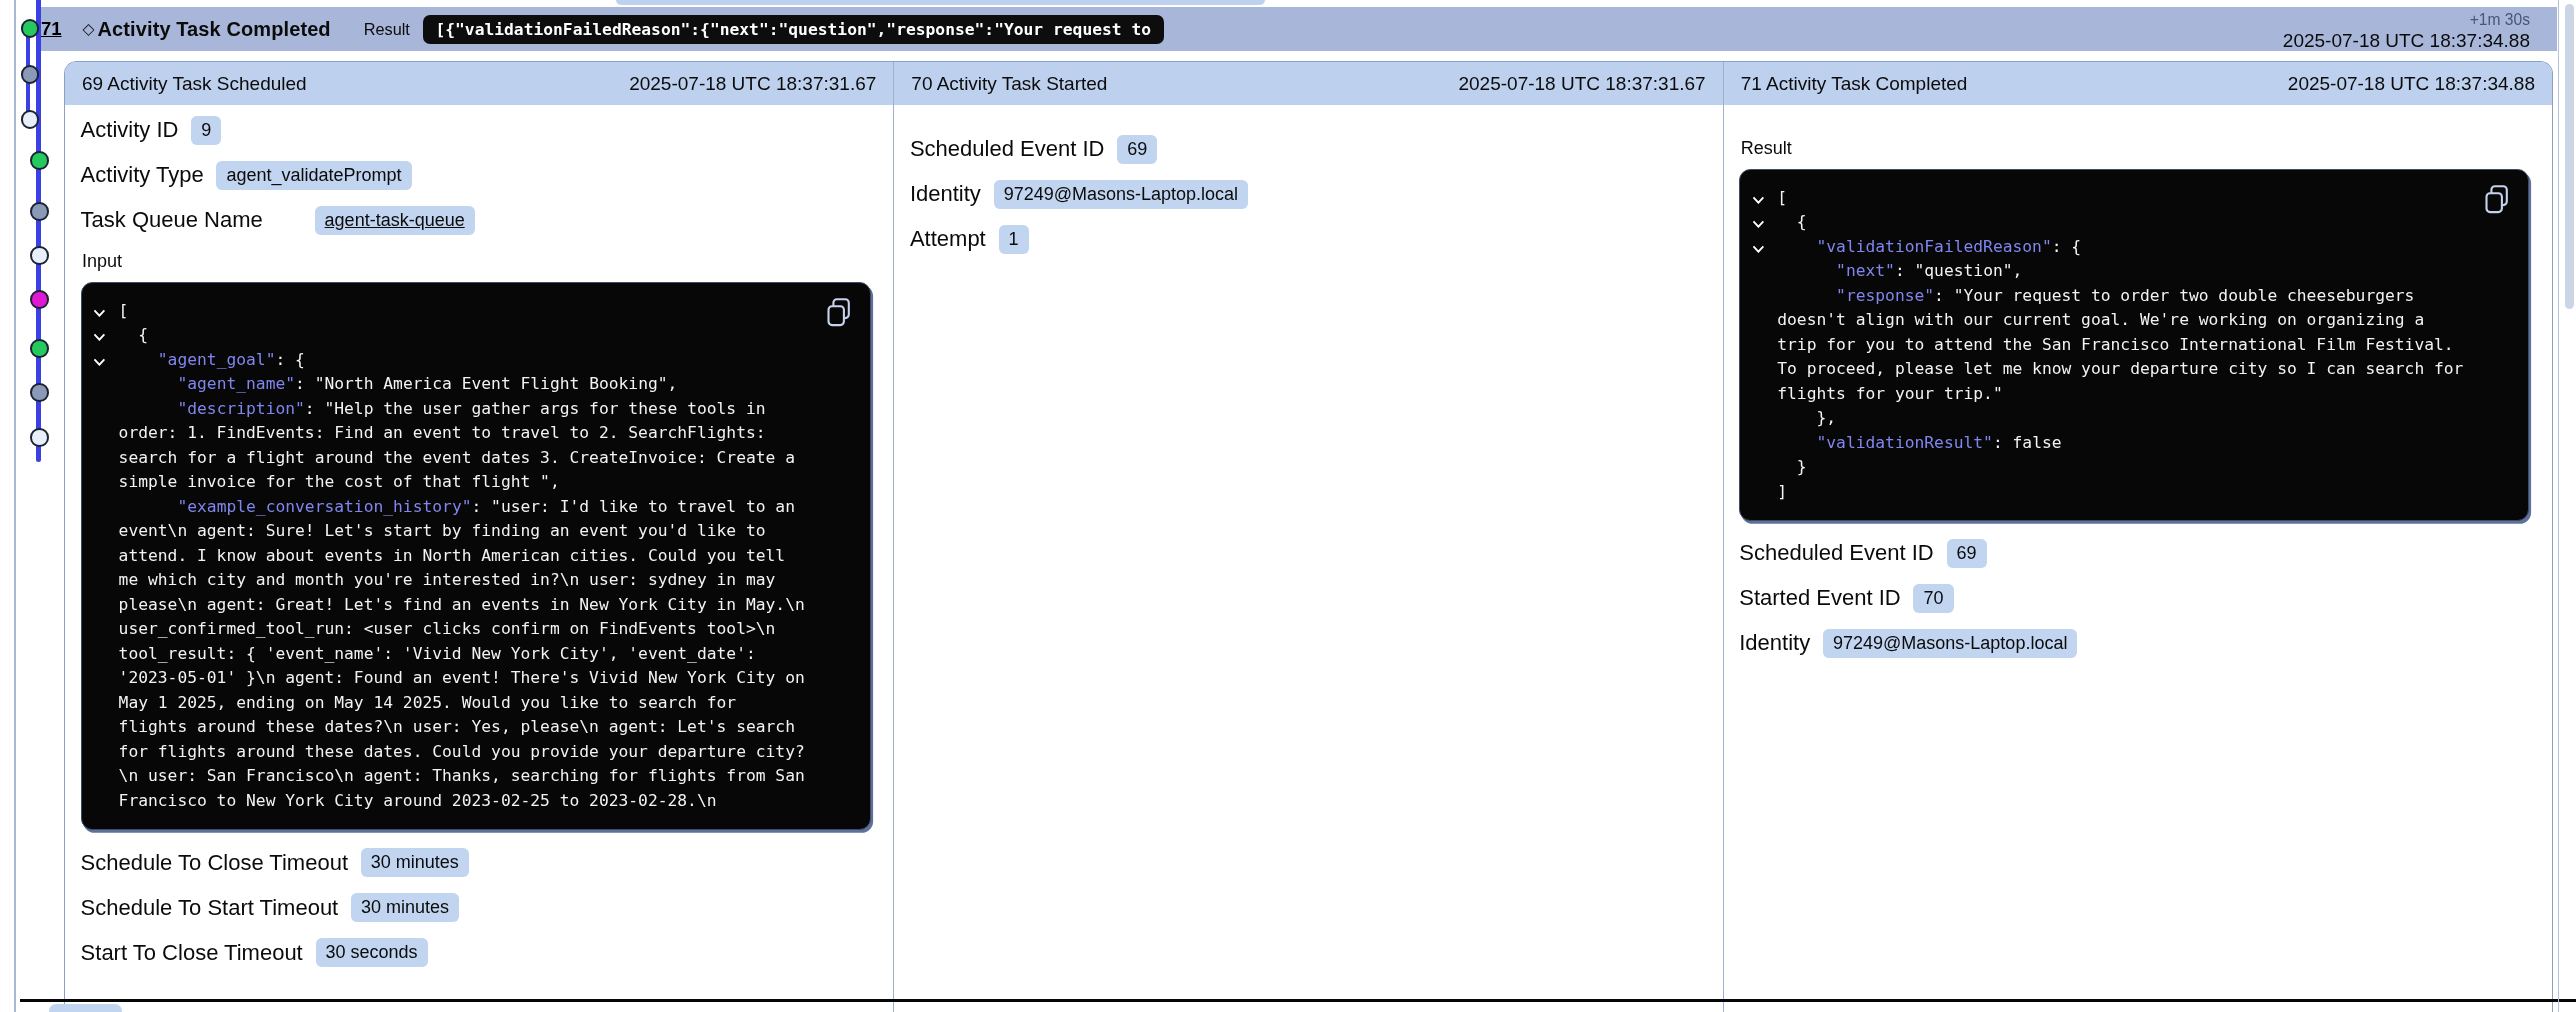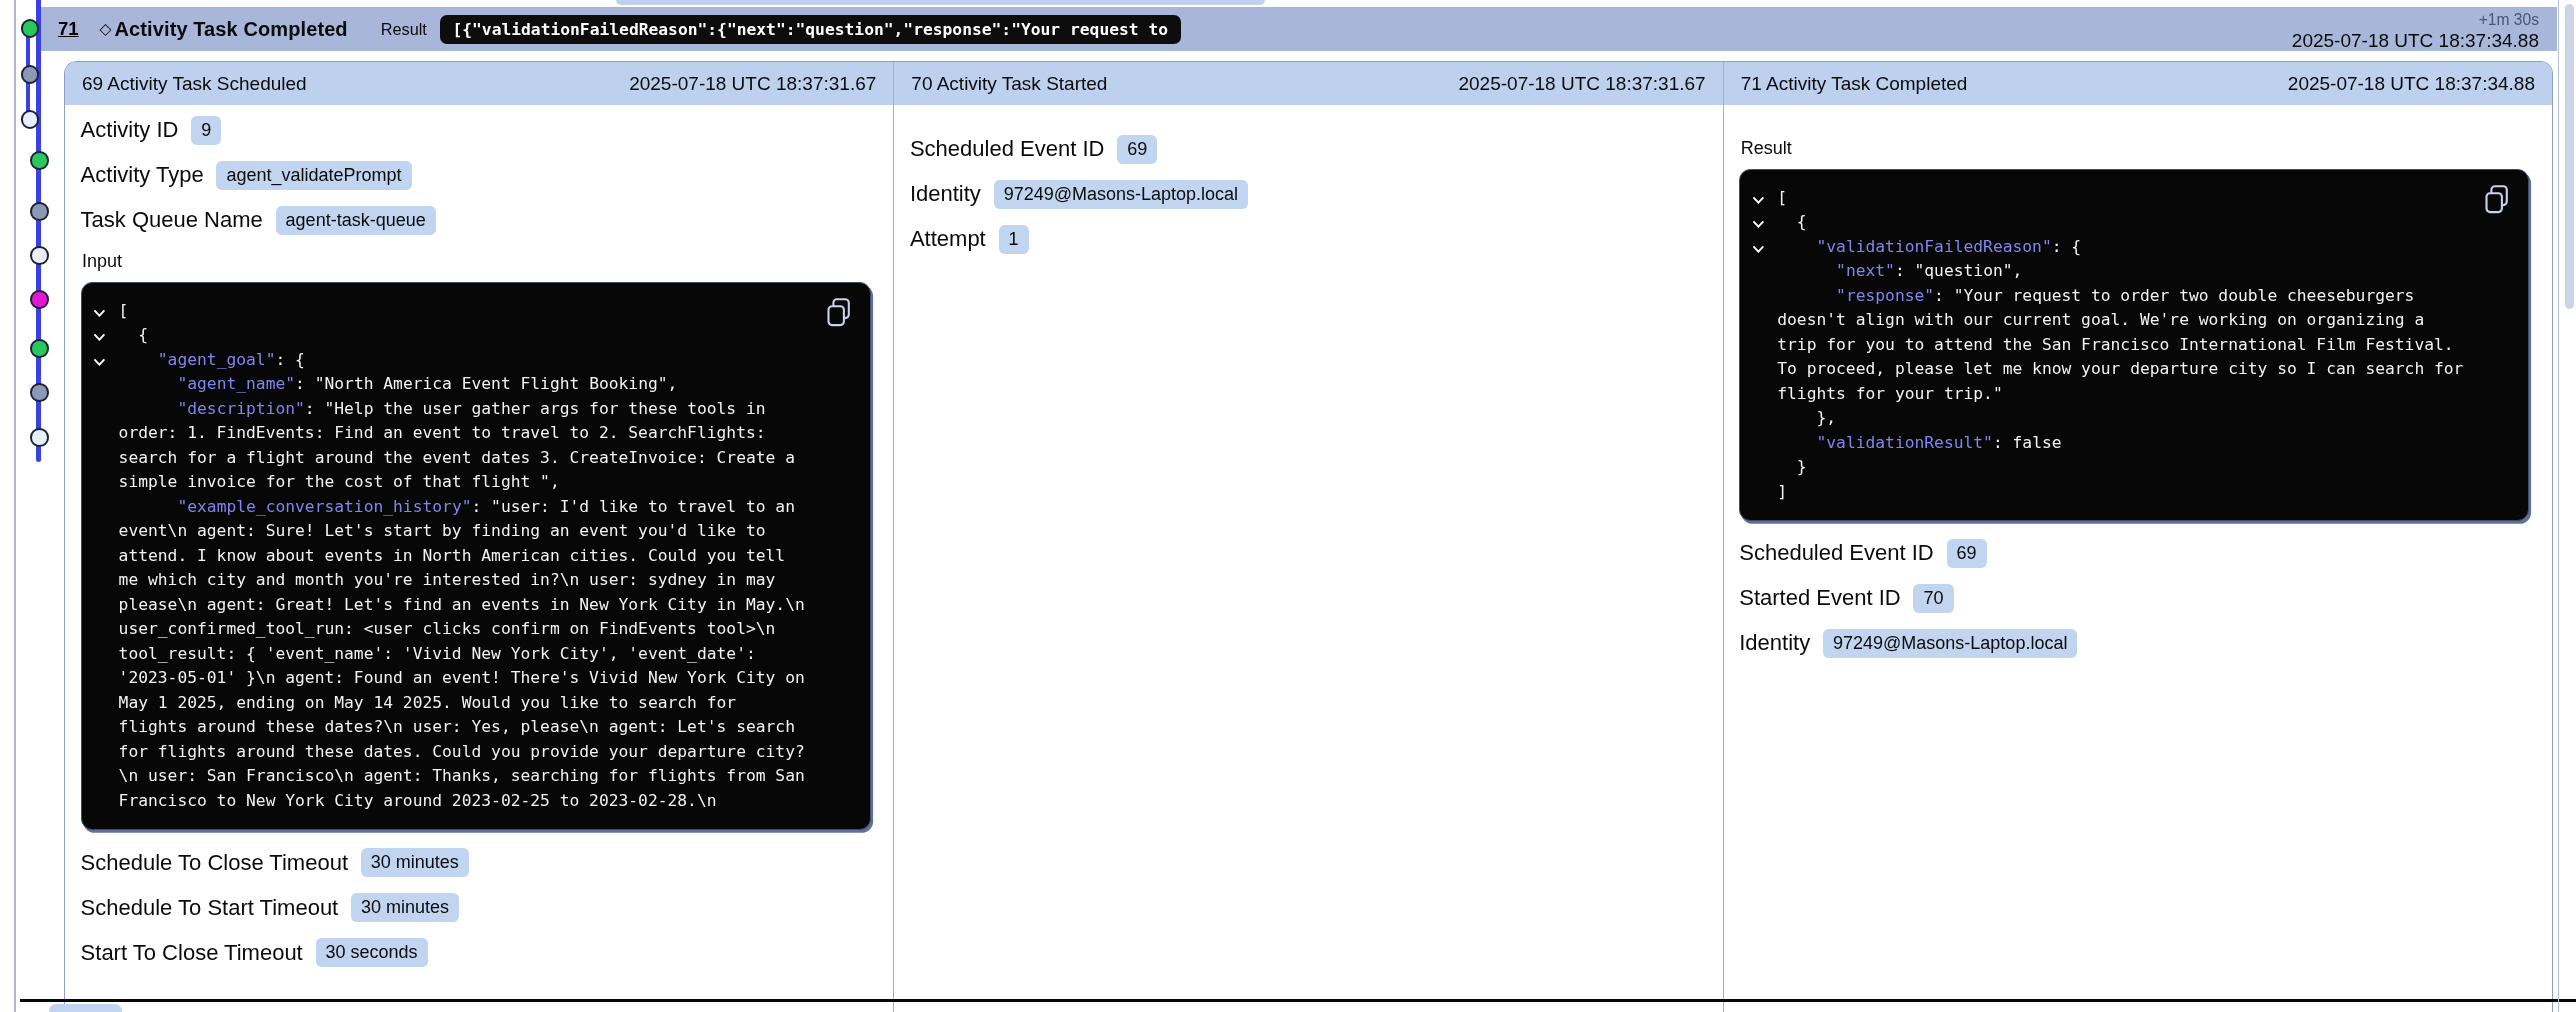--- a/index.html
+++ b/index.html
@@ -16,32 +16,32 @@
   .tl-stub{position:absolute;left:30px;top:118px;width:11.4px;height:3.6px;background:#3a40e3;}
   .dot{position:absolute;width:18.5px;height:18.5px;border-radius:50%;border:2.8px solid #1b2334;box-sizing:border-box;}
   .dot.green{background:#25c95d;}
   .dot.gray{background:#8a9ab6;}
   .dot.white{background:#e9eefb;}
   .dot.magenta{background:#df1ad2;}
   
   .top-sliver{position:absolute;left:616px;top:0;width:649px;height:5px;background:#bed2f0;border-radius:0 0 7px 7px;}
   .sel-row{
     position:absolute;left:41px;top:7px;width:2516px;height:44px;background:#a8b7d9;
-    display:flex;align-items:center;padding-left:17px;box-sizing:border-box;
+    display:flex;align-items:center;box-sizing:border-box;
   }
   .sel-id{font-size:18.5px;font-weight:700;text-decoration:underline;color:#000;}
   .sel-diamond{font-size:15.6px;margin-left:21px;color:#111;}
   .sel-title{font-size:20px;font-weight:700;margin-left:3px;letter-spacing:0.1px;}
   .sel-result-label{font-size:16.3px;margin-left:33px;}
   .sel-pill{
     margin-left:12.8px;background:#0d0d0d;color:#ffffff;border-radius:7px;
     font-family:"DejaVu Sans Mono",monospace;font-weight:700;font-size:16.3px;
     padding:5px 12.8px;white-space:nowrap;max-width:724px;overflow:hidden;
   }
-  .sel-right{position:absolute;right:18px;top:4.3px;text-align:right;line-height:1.1;}
+  .sel-right{position:absolute;right:27px;top:4.3px;text-align:right;line-height:1.1;}
   .sel-elapsed{font-size:15.6px;color:#46567d;}
   .sel-ts{font-size:19px;color:#0a0a0a;margin-top:2.1px;}
   
   .card{
     position:absolute;left:64px;top:61px;width:2489px;height:970px;background:#ffffff;
     border:1.4px solid #8ba0c6;border-bottom:none;border-radius:12.8px 12.8px 0 0;
     box-sizing:border-box;display:flex;overflow:hidden;
   }
   .col{flex:1 1 0;min-width:0;display:flex;flex-direction:column;}
   .col + .col{border-left:1.4px solid #9db0d0;gap:19px;}
@@ -50,21 +50,21 @@
     padding:0 17px;flex:0 0 auto;
   }
   .col-title{font-size:19px;font-weight:500;}
   .col-ts{font-size:19px;font-weight:400;}
   .col-body{padding:11.4px 12.8px 0 15.6px;flex:1 1 auto;min-height:0;}
   .field{display:flex;align-items:center;height:28px;margin:0 0 17px 0;}
   .field .lbl{font-size:22px;margin-right:12.8px;white-space:nowrap;}
   .badge{
     background:#c1d4f0;border-radius:5.7px;padding:4.3px 10px;font-size:18px;white-space:nowrap;
   }
-  .badge.link{}
+  .badge.link{text-decoration:underline;margin-left:39px;}
   .code-label{font-size:18px;margin:2.8px 0 10px 1.4px;}
   .code-block{
     position:relative;background:#070707;border:1.4px solid #3e4c6a;border-radius:11.4px;
     box-shadow:2.1px 2.8px 0 #5f719a;margin:0 10px 18.5px 0;
     padding:15.6px 21px 15.6px 37px;box-sizing:border-box;overflow:hidden;
   }
   .code-pre{
     font-family:"DejaVu Sans Mono",monospace;font-size:16.3px;line-height:24.5px;
     color:#f3f3f3;white-space:pre;margin:0;overflow:hidden;
   }

